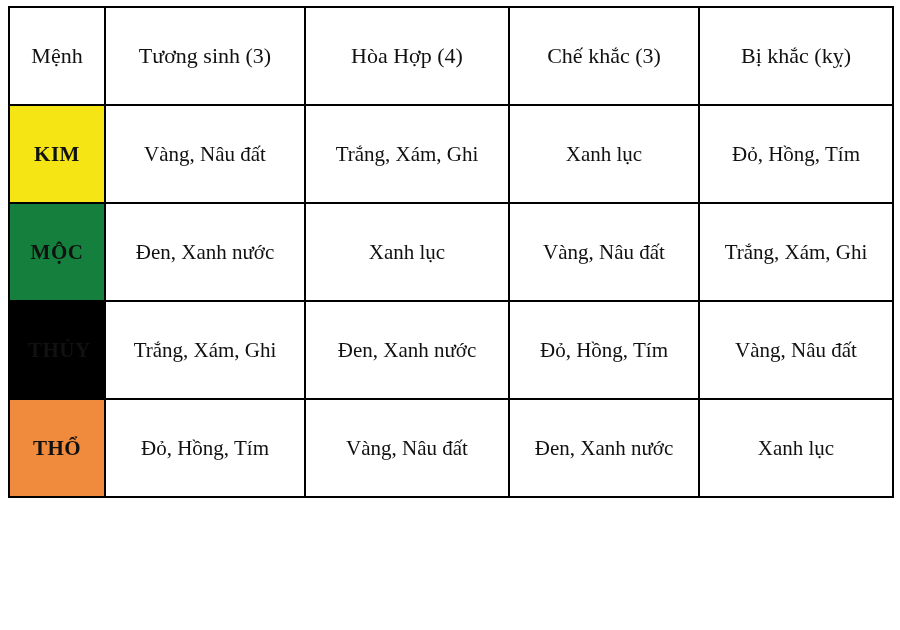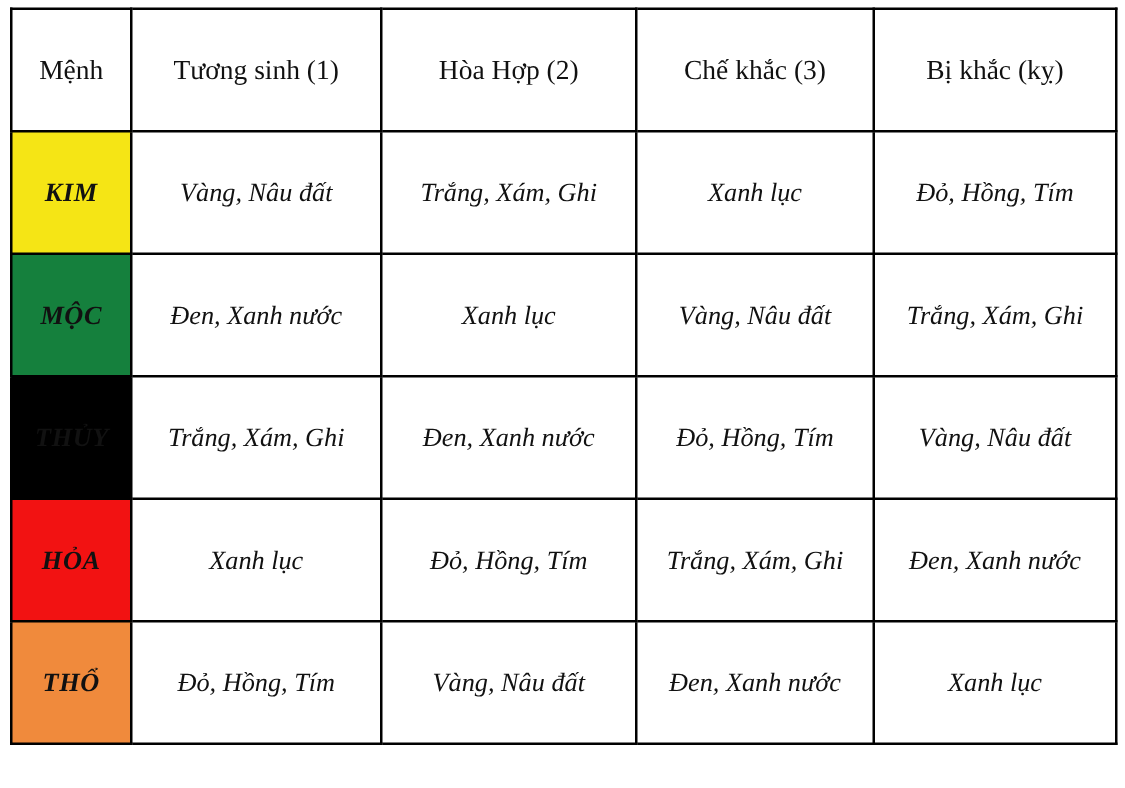--- a/index.html
+++ b/index.html
@@ -40,21 +40,20 @@
   col.c2 { width: 204px; }
   col.c3 { width: 190px; }
   col.c4 { width: 194px; }
 
   tr.header-row td {
     height: 88px;
     font-size: 22px;
   }
   tr.data-row td {
     height: 88px;
-    font-style: italic;
   }
   td.elem {
     font-weight: bold;
     font-size: 22px;
     letter-spacing: 0.5px;
   }
   
   .elem-kim  { background: #f5e515; color: #1a1a1a; }
   .elem-moc  { background: #15803d; color: #1a1a1a; }
   .elem-thuy { background: #000000; color: #ffffff; }
@@ -74,22 +73,22 @@
     <colgroup>
       <col class="c0">
         <col class="c1">
         <col class="c2">
         <col class="c3">
         <col class="c4">
     </colgroup>
     <tbody>
       <tr class="header-row">
         <td class="elem-plain">Mệnh</td>
-        <td>Tương sinh (1)</td>
-        <td>Hòa Hợp (2)</td>
+        <td>Tương sinh (3)</td>
+        <td>Hòa Hợp (4)</td>
         <td>Chế khắc (3)</td>
         <td class="faded">Bị khắc (kỵ)</td>
       </tr>
 
       <tr class="data-row">
         <td class="elem elem-kim">KIM</td>
         <td>Vàng, Nâu đất</td>
         <td>Trắng, Xám, Ghi</td>
         <td>Xanh lục</td>
         <td>Đỏ, Hồng, Tím</td>
@@ -104,27 +103,20 @@
       </tr>
 
       <tr class="data-row">
         <td class="elem elem-thuy">THỦY</td>
         <td>Trắng, Xám, Ghi</td>
         <td>Đen, Xanh nước</td>
         <td>Đỏ, Hồng, Tím</td>
         <td class="semi-faded">Vàng, Nâu đất</td>
       </tr>
 
-      <tr class="data-row">
-        <td class="elem elem-hoa">HỎA</td>
-        <td>Xanh lục</td>
-        <td>Đỏ, Hồng, Tím</td>
-        <td>Trắng, Xám, Ghi</td>
-        <td class="semi-faded">Đen, Xanh nước</td>
-      </tr>
 
       <tr class="data-row">
         <td class="elem elem-tho">THỔ</td>
         <td>Đỏ, Hồng, Tím</td>
         <td>Vàng, Nâu đất</td>
         <td>Đen, Xanh nước</td>
         <td class="faded">Xanh lục</td>
       </tr>
     </tbody>
   </table>

